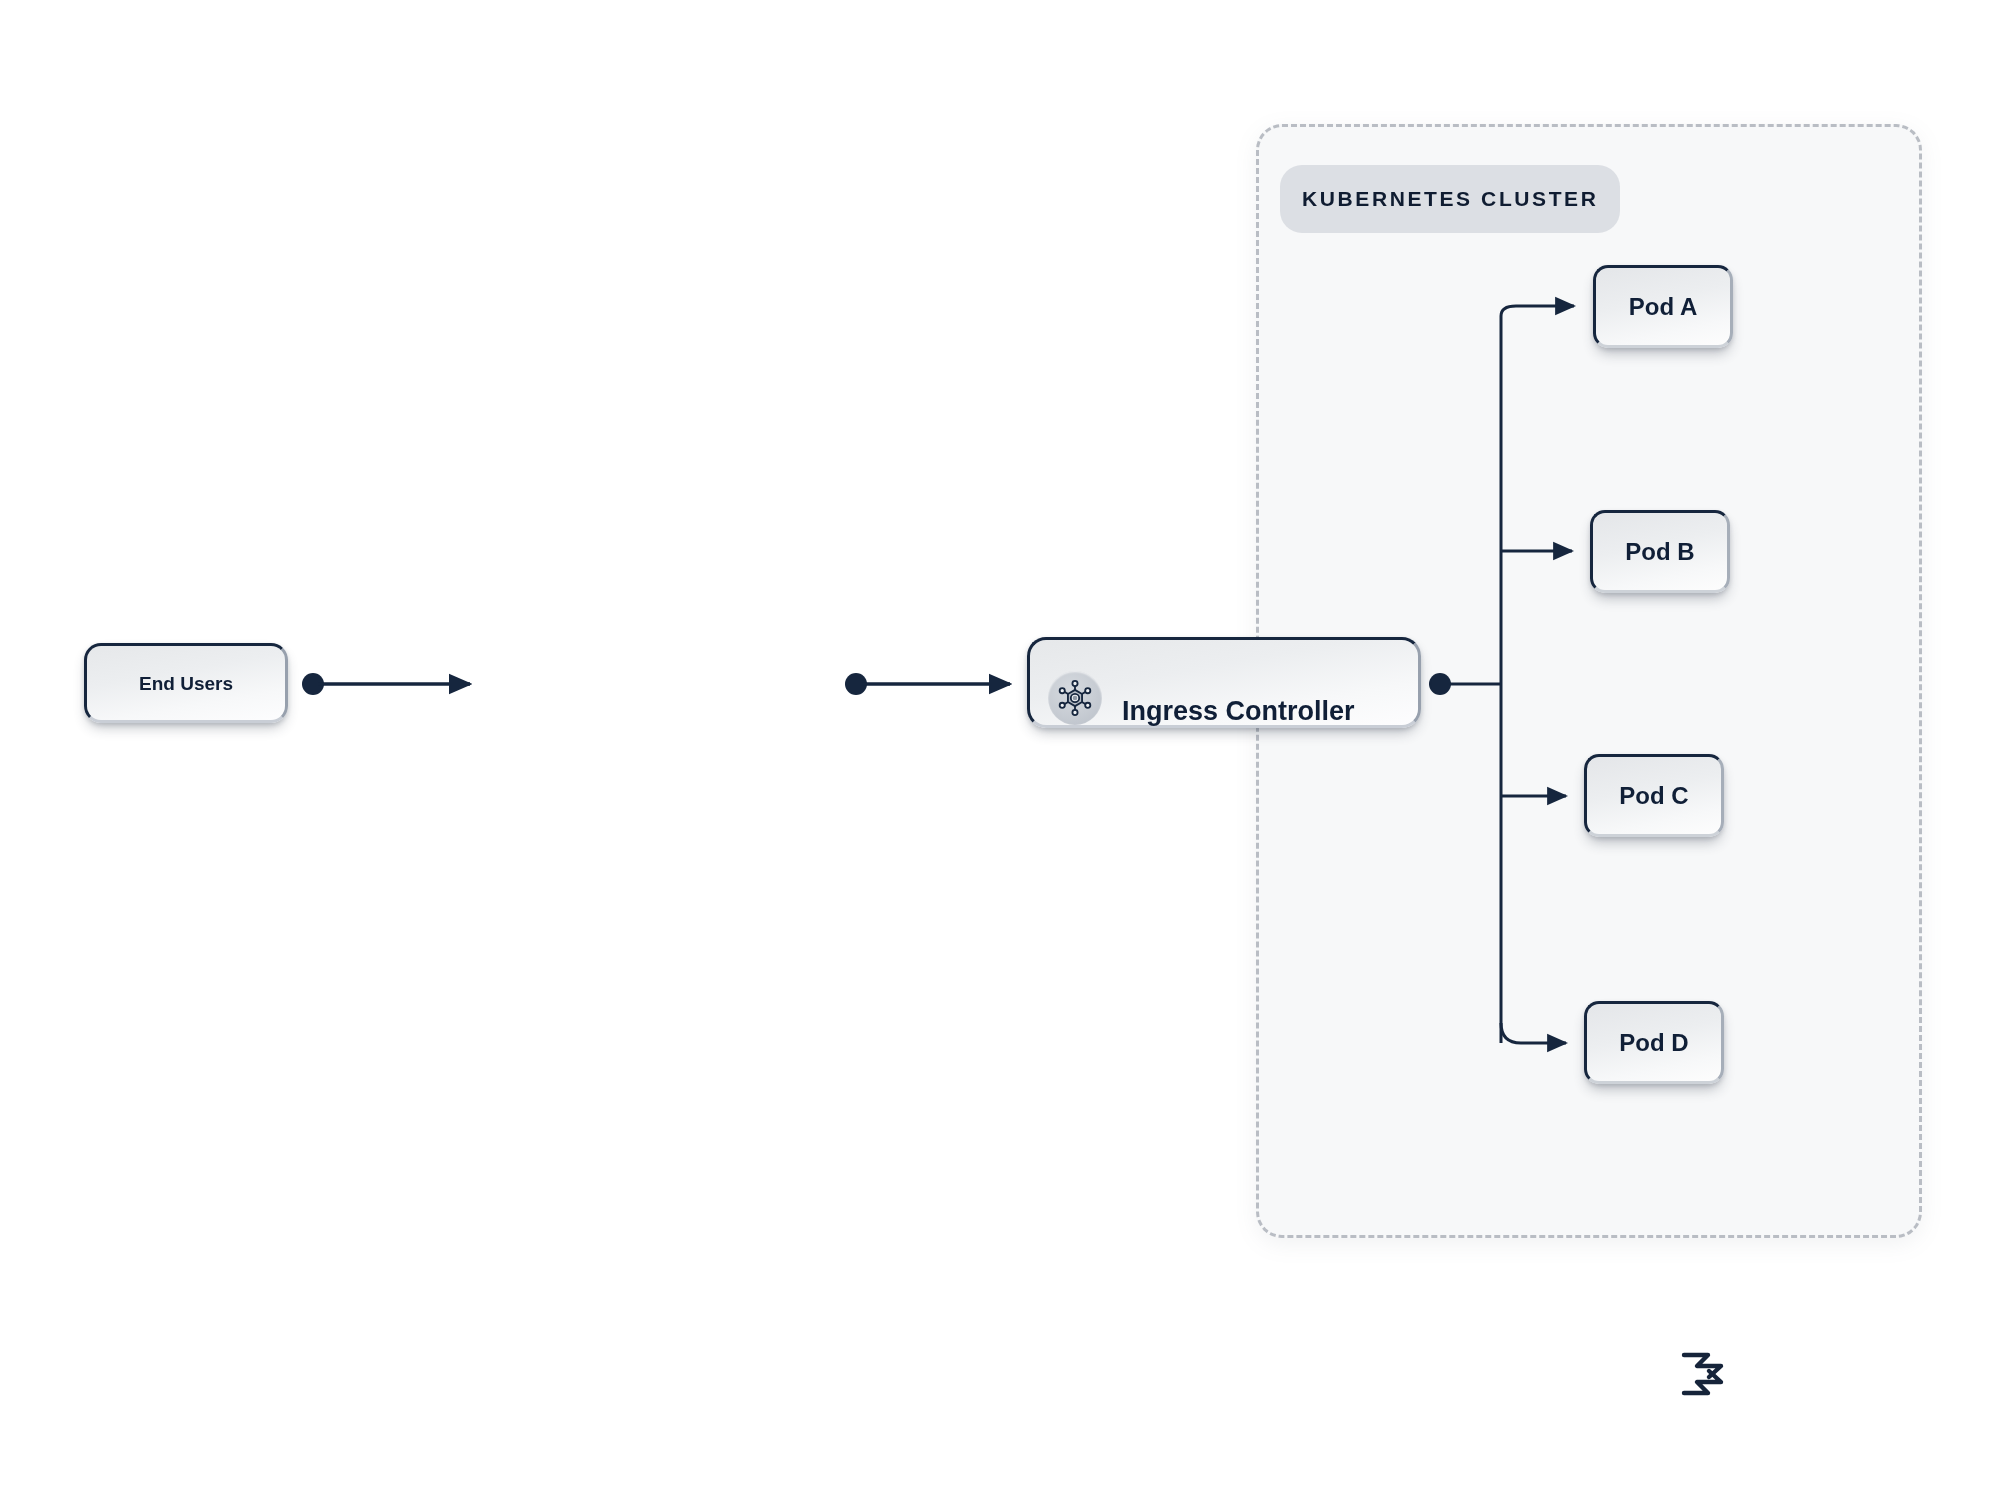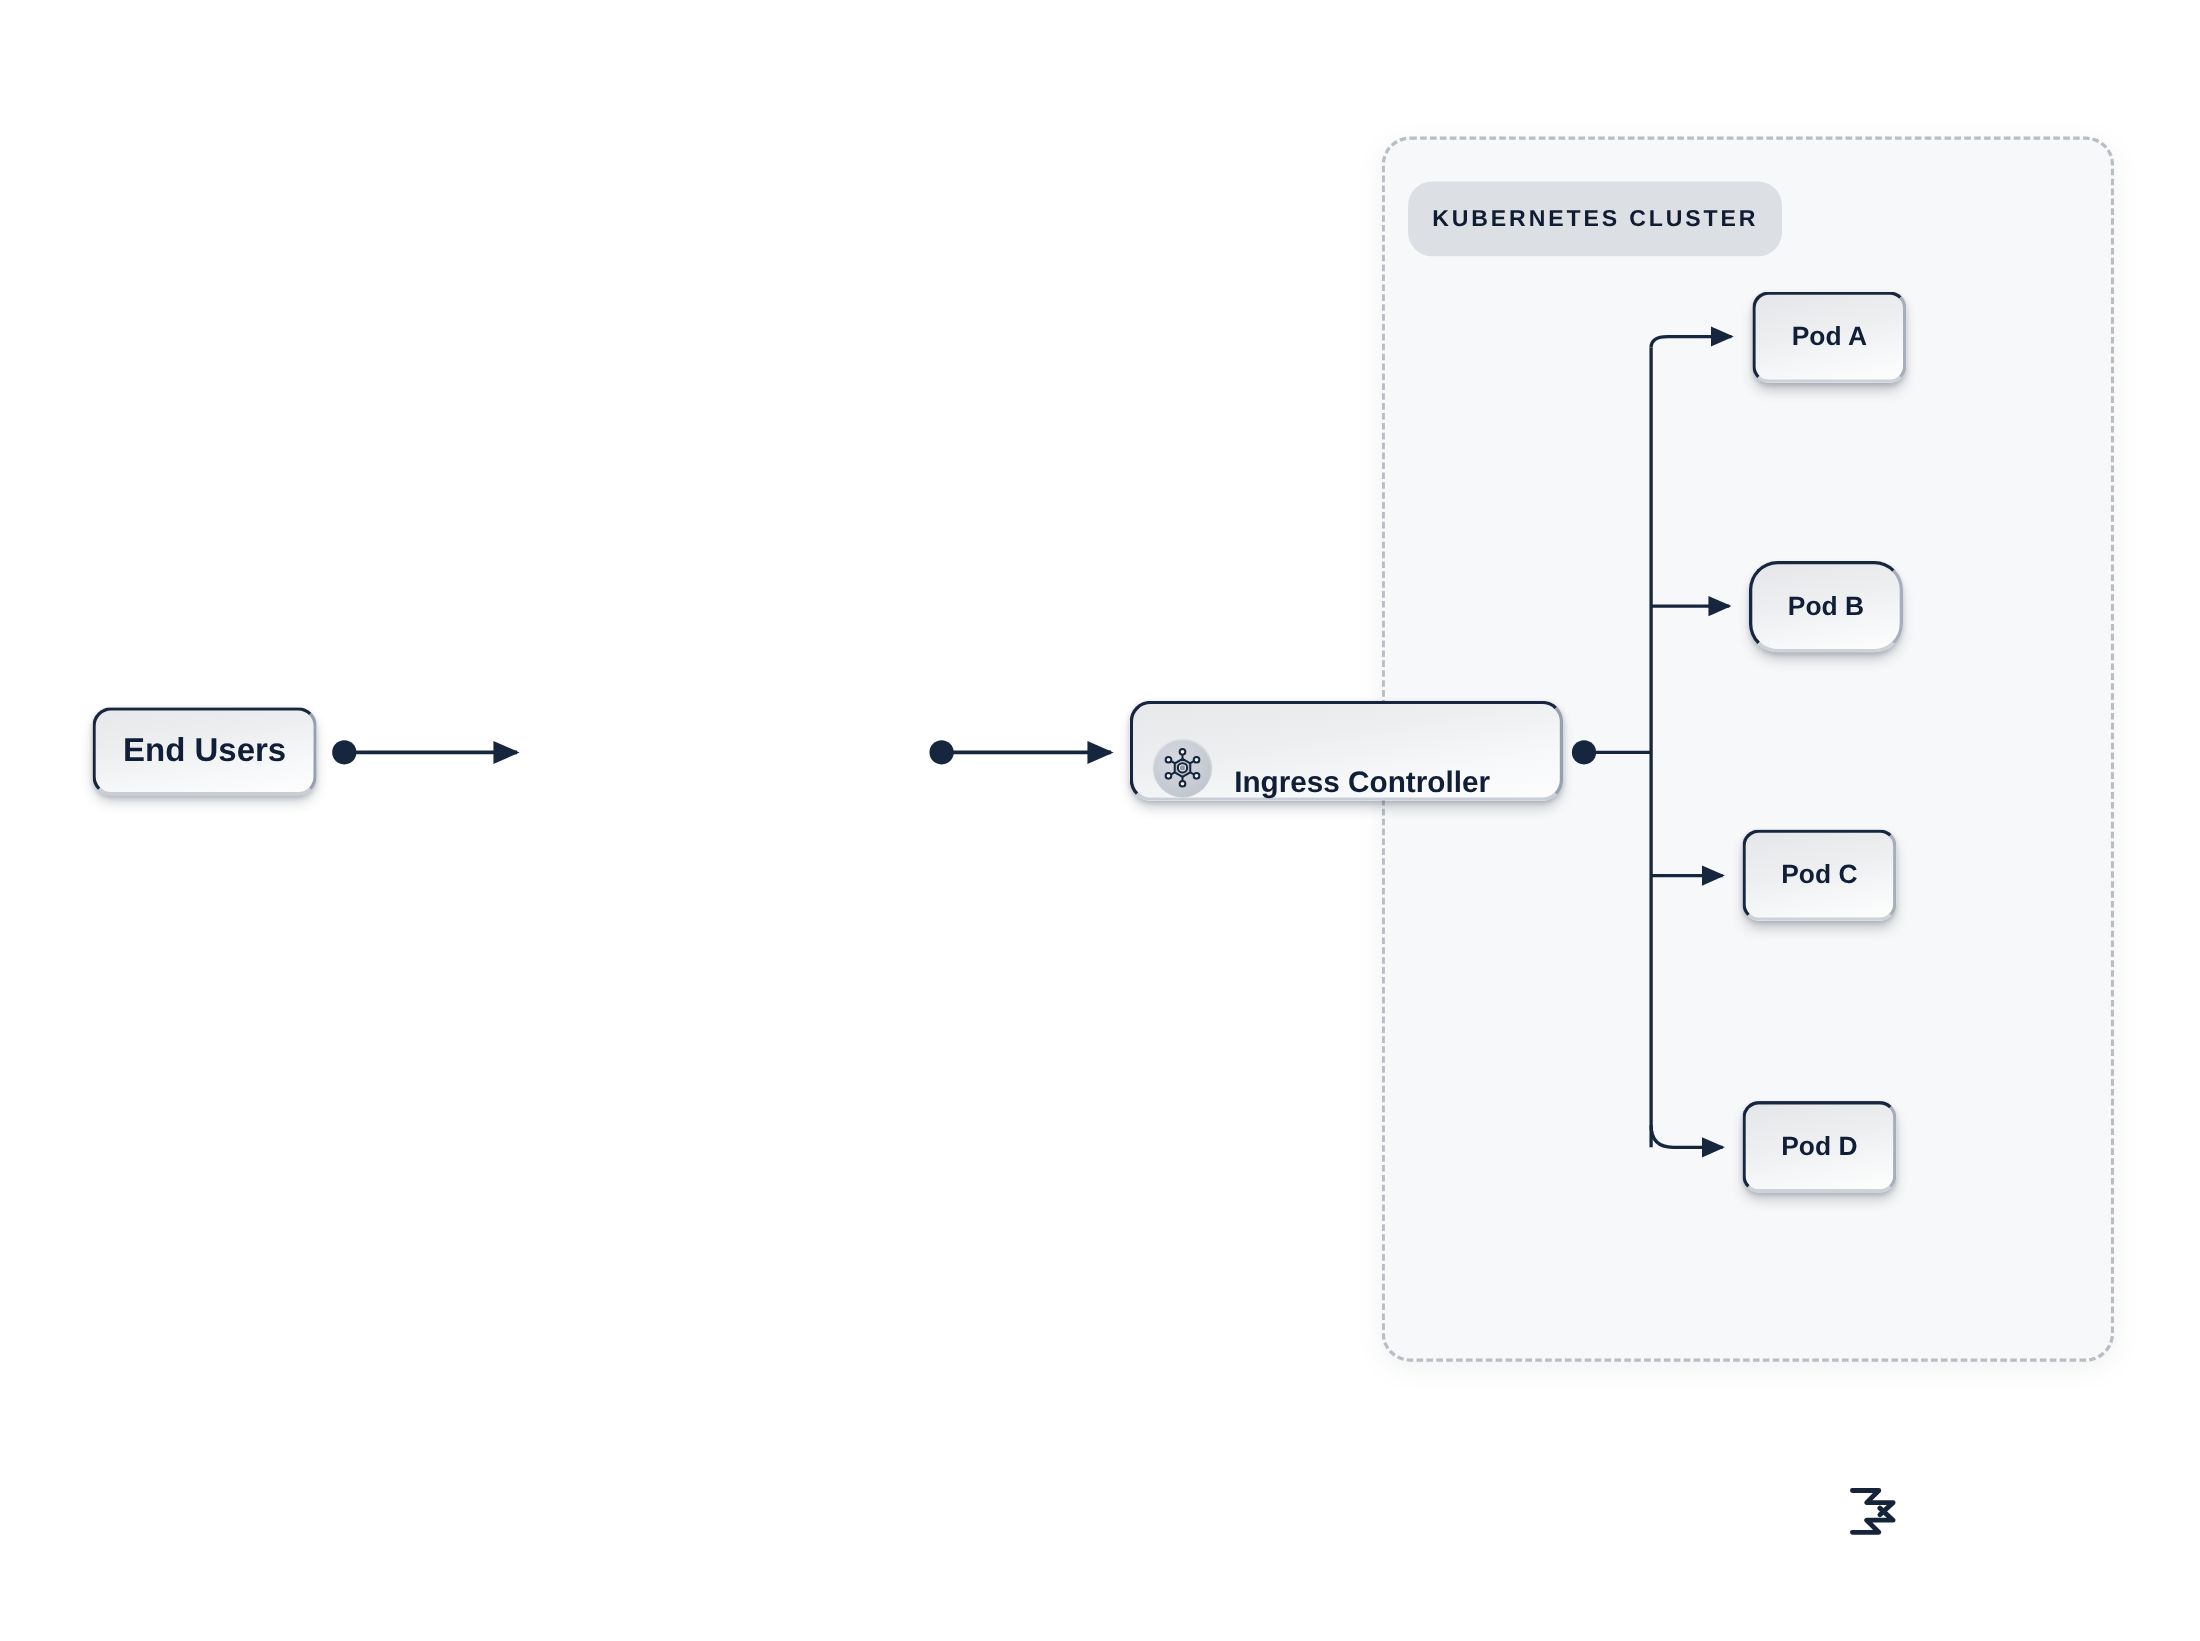--- a/index.html
+++ b/index.html
@@ -73,21 +73,21 @@
     white-space: nowrap;
     line-height: 1;
   }
 
   
   #node-end-users {
     left: 84px;  top: 643px;
     width: 204px; height: 80px;
     border-radius: 17px;
     justify-content: center;
-    font-size: 30px;
+    font-size: 19px;
   }
 
   
   #node-load-balancer {
     left: 489px; top: 637px;
     width: 342px; height: 91px;
     border-radius: 19px;
     padding-left: 18px;
     font-size: 27px;
   }
@@ -128,21 +128,21 @@
     border: 3px solid #16263e;
     border-bottom-color: #cdd2d8;
     border-right-color: #a6aeb9;
     box-shadow: 0 8px 13px -3px rgba(40,50,66,0.30),
                 0 2px 4px rgba(40,50,66,0.15);
     color: #101f37;
     font-size: 24px;
     font-weight: 700;
   }
   #pod-a { left: 1593px; top: 265px; }
-  #pod-b { left: 1590px; top: 510px; border-radius: 26px; }
+  #pod-b { left: 1590px; top: 510px; }
   #pod-c { left: 1584px; top: 754px; }
   #pod-d { left: 1584px; top: 1001px; }
 
   
   #edges {
     position: absolute;
     left: 0; top: 0;
     width: 2000px; height: 1492px;
     pointer-events: none;
   }

